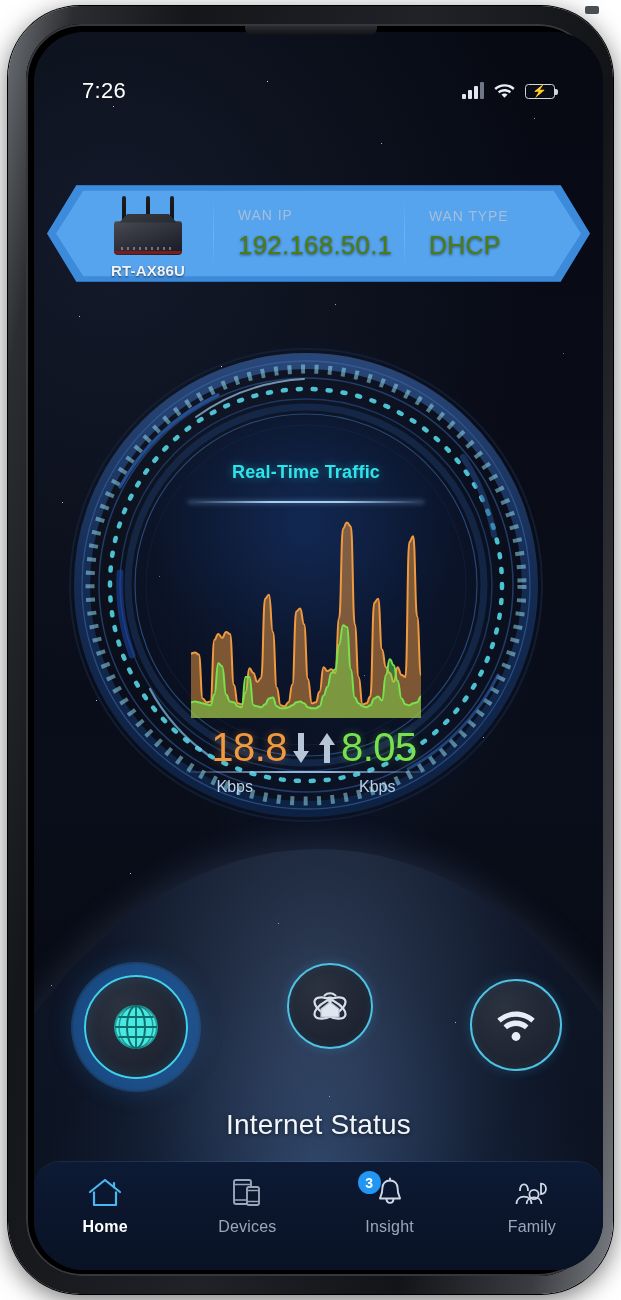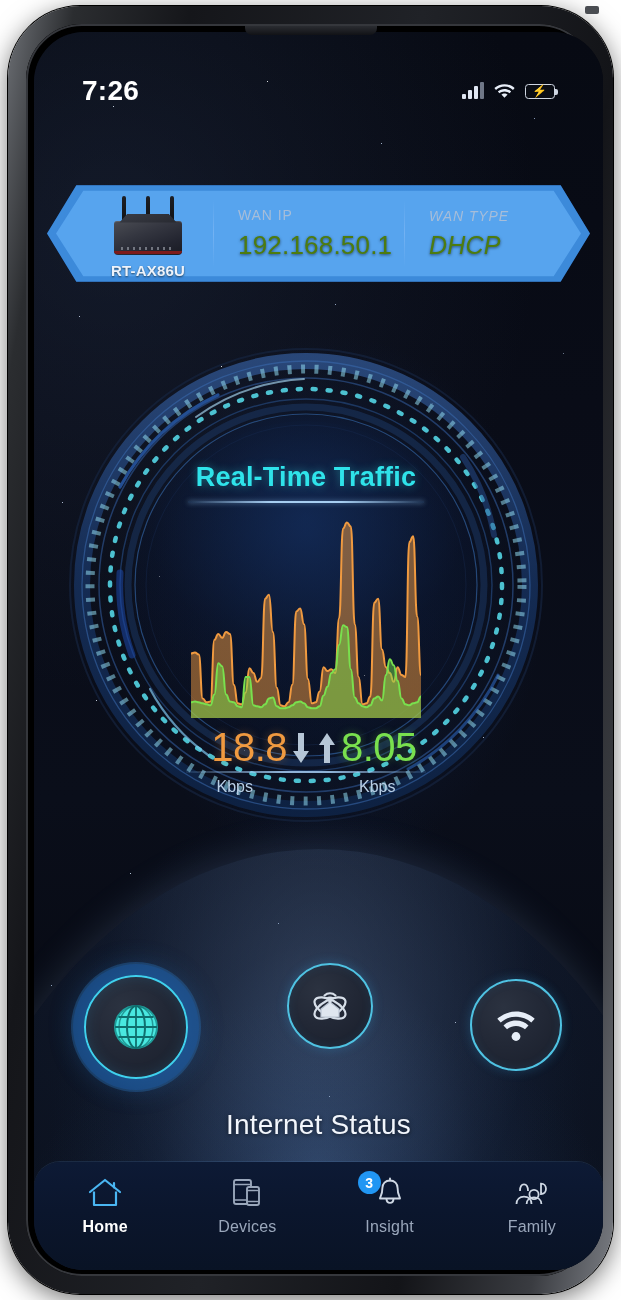--- a/index.html
+++ b/index.html
@@ -114,21 +114,21 @@
   }
 
   
   #status-bar {
     position:absolute; left:0; top:42px; width:100%; height:34px;
     display:flex; align-items:center; justify-content:space-between;
     padding: 0 48px 0 48px;
     z-index: 30;
   }
   #status-time {
-    color:#fff; font-size:28px; font-weight:700; letter-spacing:.3px;
+    color:#fff; font-size:22px; font-weight:400; letter-spacing:.3px;
   }
   #status-icons { display:flex; align-items:center; gap:9px; }
   .sig-bars { display:flex; align-items:flex-end; gap:2.5px; height:16px; }
   .sig-bars i { display:block; width:3.6px; background:#6f7787; border-radius:1px; }
   .sig-bars i.on { background:#dfe6f2; }
   .sig-bars i:nth-child(1){height:5px;}
   .sig-bars i:nth-child(2){height:9px;}
   .sig-bars i:nth-child(3){height:13px;}
   .sig-bars i:nth-child(4){height:17px;}
   .battery {
@@ -227,21 +227,21 @@
   #router-name{
     margin-top:5px; color:#eef3fa; font-size:15px; font-weight:700; letter-spacing:.2px;
     text-shadow:0 1px 2px rgba(0,0,0,.6);
   }
   .wan-divider{
     width:1px; align-self:stretch; margin:24px 0;
     background:linear-gradient(180deg, rgba(120,180,245,0), rgba(130,185,245,.65), rgba(120,180,245,0));
   }
   .wan-field{ padding: 0 0 0 24px; display:flex; flex-direction:column; justify-content:center; gap:7px; }
   .wan-field.ip{ width:190px; }
-  .wan-field.type{ width:150px;font-style:italic; }
+  .wan-field.type{ width:150px; }
   .wan-label{
     color:#a6bdd9; font-size:14px; letter-spacing:.9px; font-weight:500;
   }
   .wan-value{
     color:#4d7c0f; font-size:26px; font-weight:400; letter-spacing:.2px;
     text-shadow: 0 1px 3px rgba(0,0,0,.55);
   }
   .wan-value.small{ font-size:25px; }
 
   
@@ -251,21 +251,21 @@
   #gauge svg{ position:absolute; inset:0; }
   #gauge-inner {
     position:absolute; left:78px; top:78px; width:340px; height:340px;
     border-radius:50%;
     background: radial-gradient(ellipse 90% 78% at 50% 30%, rgba(18,40,82,.72) 0%, rgba(10,20,44,.48) 52%, rgba(5,9,20,.30) 100%);
   }
 
   
   #traffic-title{
     position:absolute; left:0; right:0; top:125px; text-align:center;
-    color:#2fe3ea; font-size:27px; font-weight:700; letter-spacing:.2px;
+    color:#2fe3ea; font-size:18px; font-weight:700; letter-spacing:.2px;
     text-shadow:0 0 10px rgba(47,227,234,.45);
     z-index:24;
   }
   #traffic-topline{
     position:absolute; left:130px; width:236px; top:164px; height:2px;
     background:linear-gradient(90deg, rgba(110,175,235,.15), rgba(175,215,250,.95) 35%, rgba(175,215,250,.95) 65%, rgba(110,175,235,.15));
     box-shadow:0 0 5px rgba(150,200,245,.6);
     z-index:24;
   }
   #traffic-chart{

